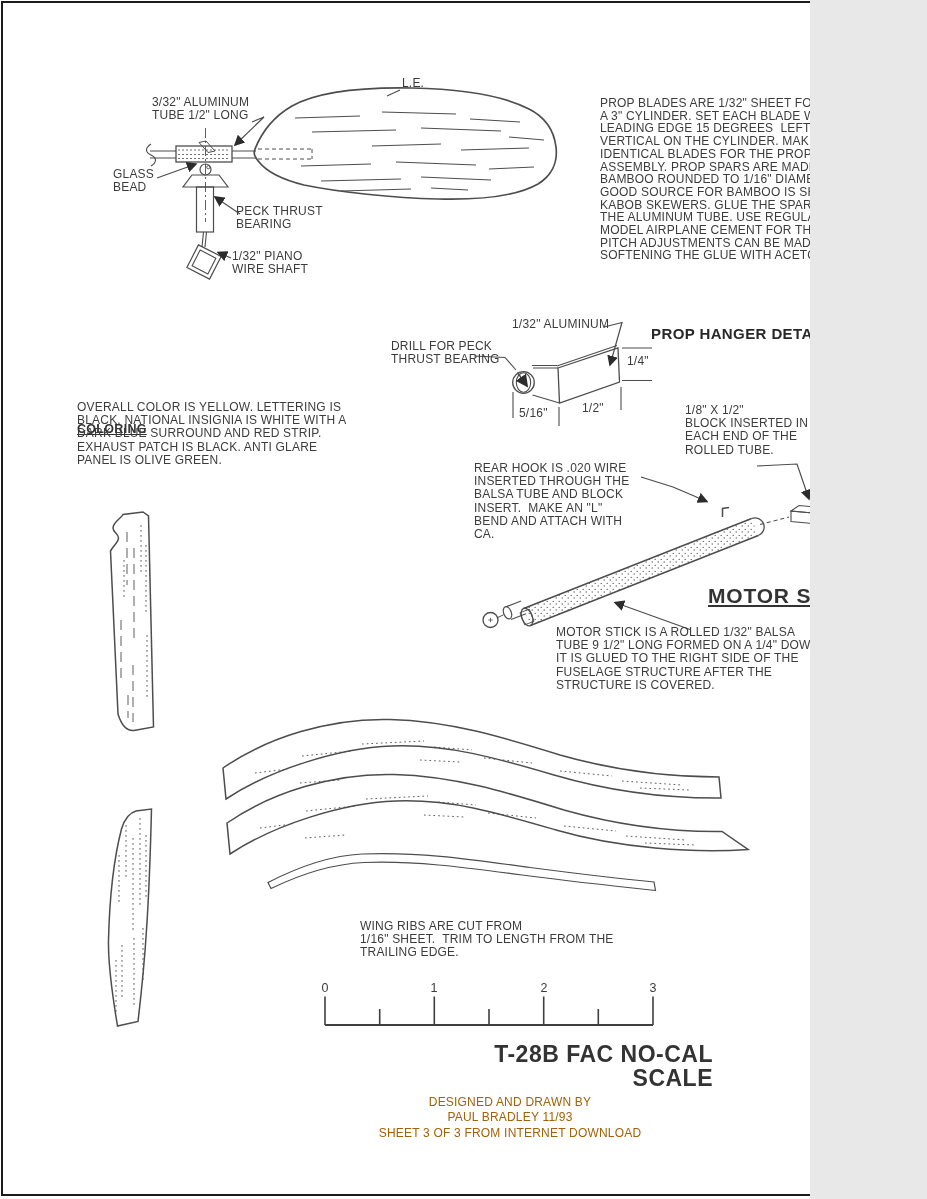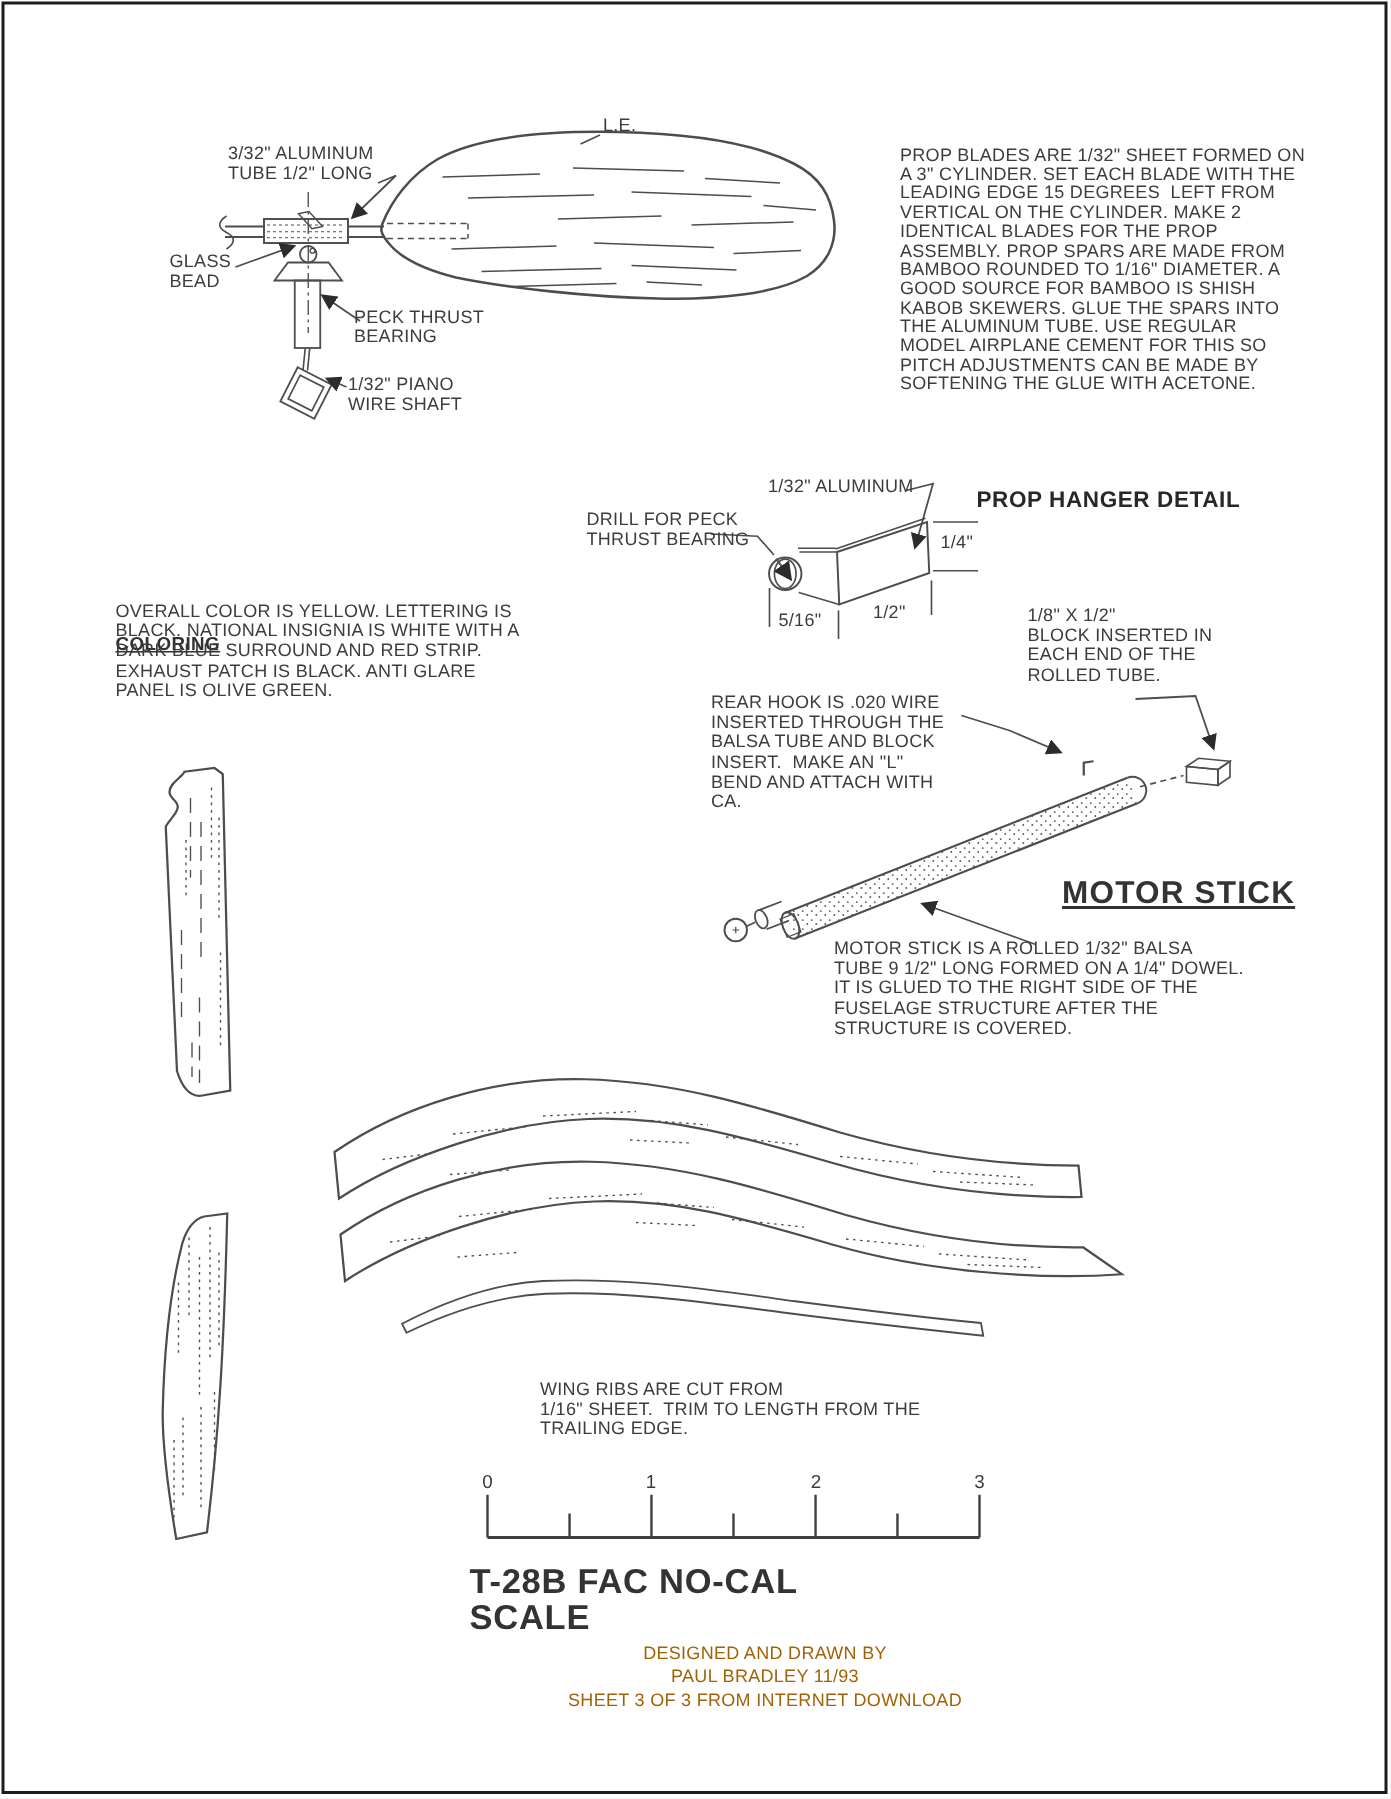--- a/index.html
+++ b/index.html
@@ -1,30 +1,30 @@
 <!DOCTYPE html>
 <html><head>
 <meta charset="utf-8">
 <style>
   html,body{margin:0;padding:0;background:#e8e8e8;}
-  .page{position:relative;width:927px;height:1199px;background:#ffffff;overflow:hidden;
+  .page{position:relative;width:810px;height:1199px;background:#ffffff;overflow:hidden;
         font-family:"Liberation Sans", sans-serif;}
   .frame{position:absolute;left:1px;top:1px;width:920px;height:1191px;border:2.5px solid #1c1c1c;}
   .art{position:absolute;left:0;top:0;}
   .ann{position:absolute;font-size:12px;line-height:13.2px;color:#3c3c3c;
        white-space:pre-wrap;letter-spacing:0.2px;}
   .lh127{line-height:12.7px;}
   .heading-sm{position:absolute;font-size:12.5px;font-weight:bold;color:#323232;
        text-decoration:underline;letter-spacing:0.3px;white-space:pre;}
   .heading-md{position:absolute;font-size:15px;font-weight:bold;color:#282828;
        letter-spacing:0.4px;white-space:pre;}
   .heading-lg{position:absolute;font-size:21px;font-weight:bold;color:#333333;
        letter-spacing:0.8px;white-space:pre;}
   .ruler-num{position:absolute;width:24px;text-align:center;font-size:12.5px;color:#3c3c3c;}
-  .title-block{position:absolute;left:313px;top:1042px;width:400px;text-align:left;
+  .title-block{position:absolute;left:313px;top:1042px;width:400px;text-align:right;
        font-size:23px;font-weight:bold;color:#333333;line-height:24px;letter-spacing:0.5px;
        white-space:pre-wrap;}
   .credits{position:absolute;left:310px;top:1095px;width:400px;text-align:center;
        font-size:12px;line-height:15.3px;color:#a16207;white-space:pre-wrap;letter-spacing:0.2px;}
   svg .ln{stroke:#4d4d4d;fill:none;}
 </style>
 </head>
 <body>
 
 <div class="page">

